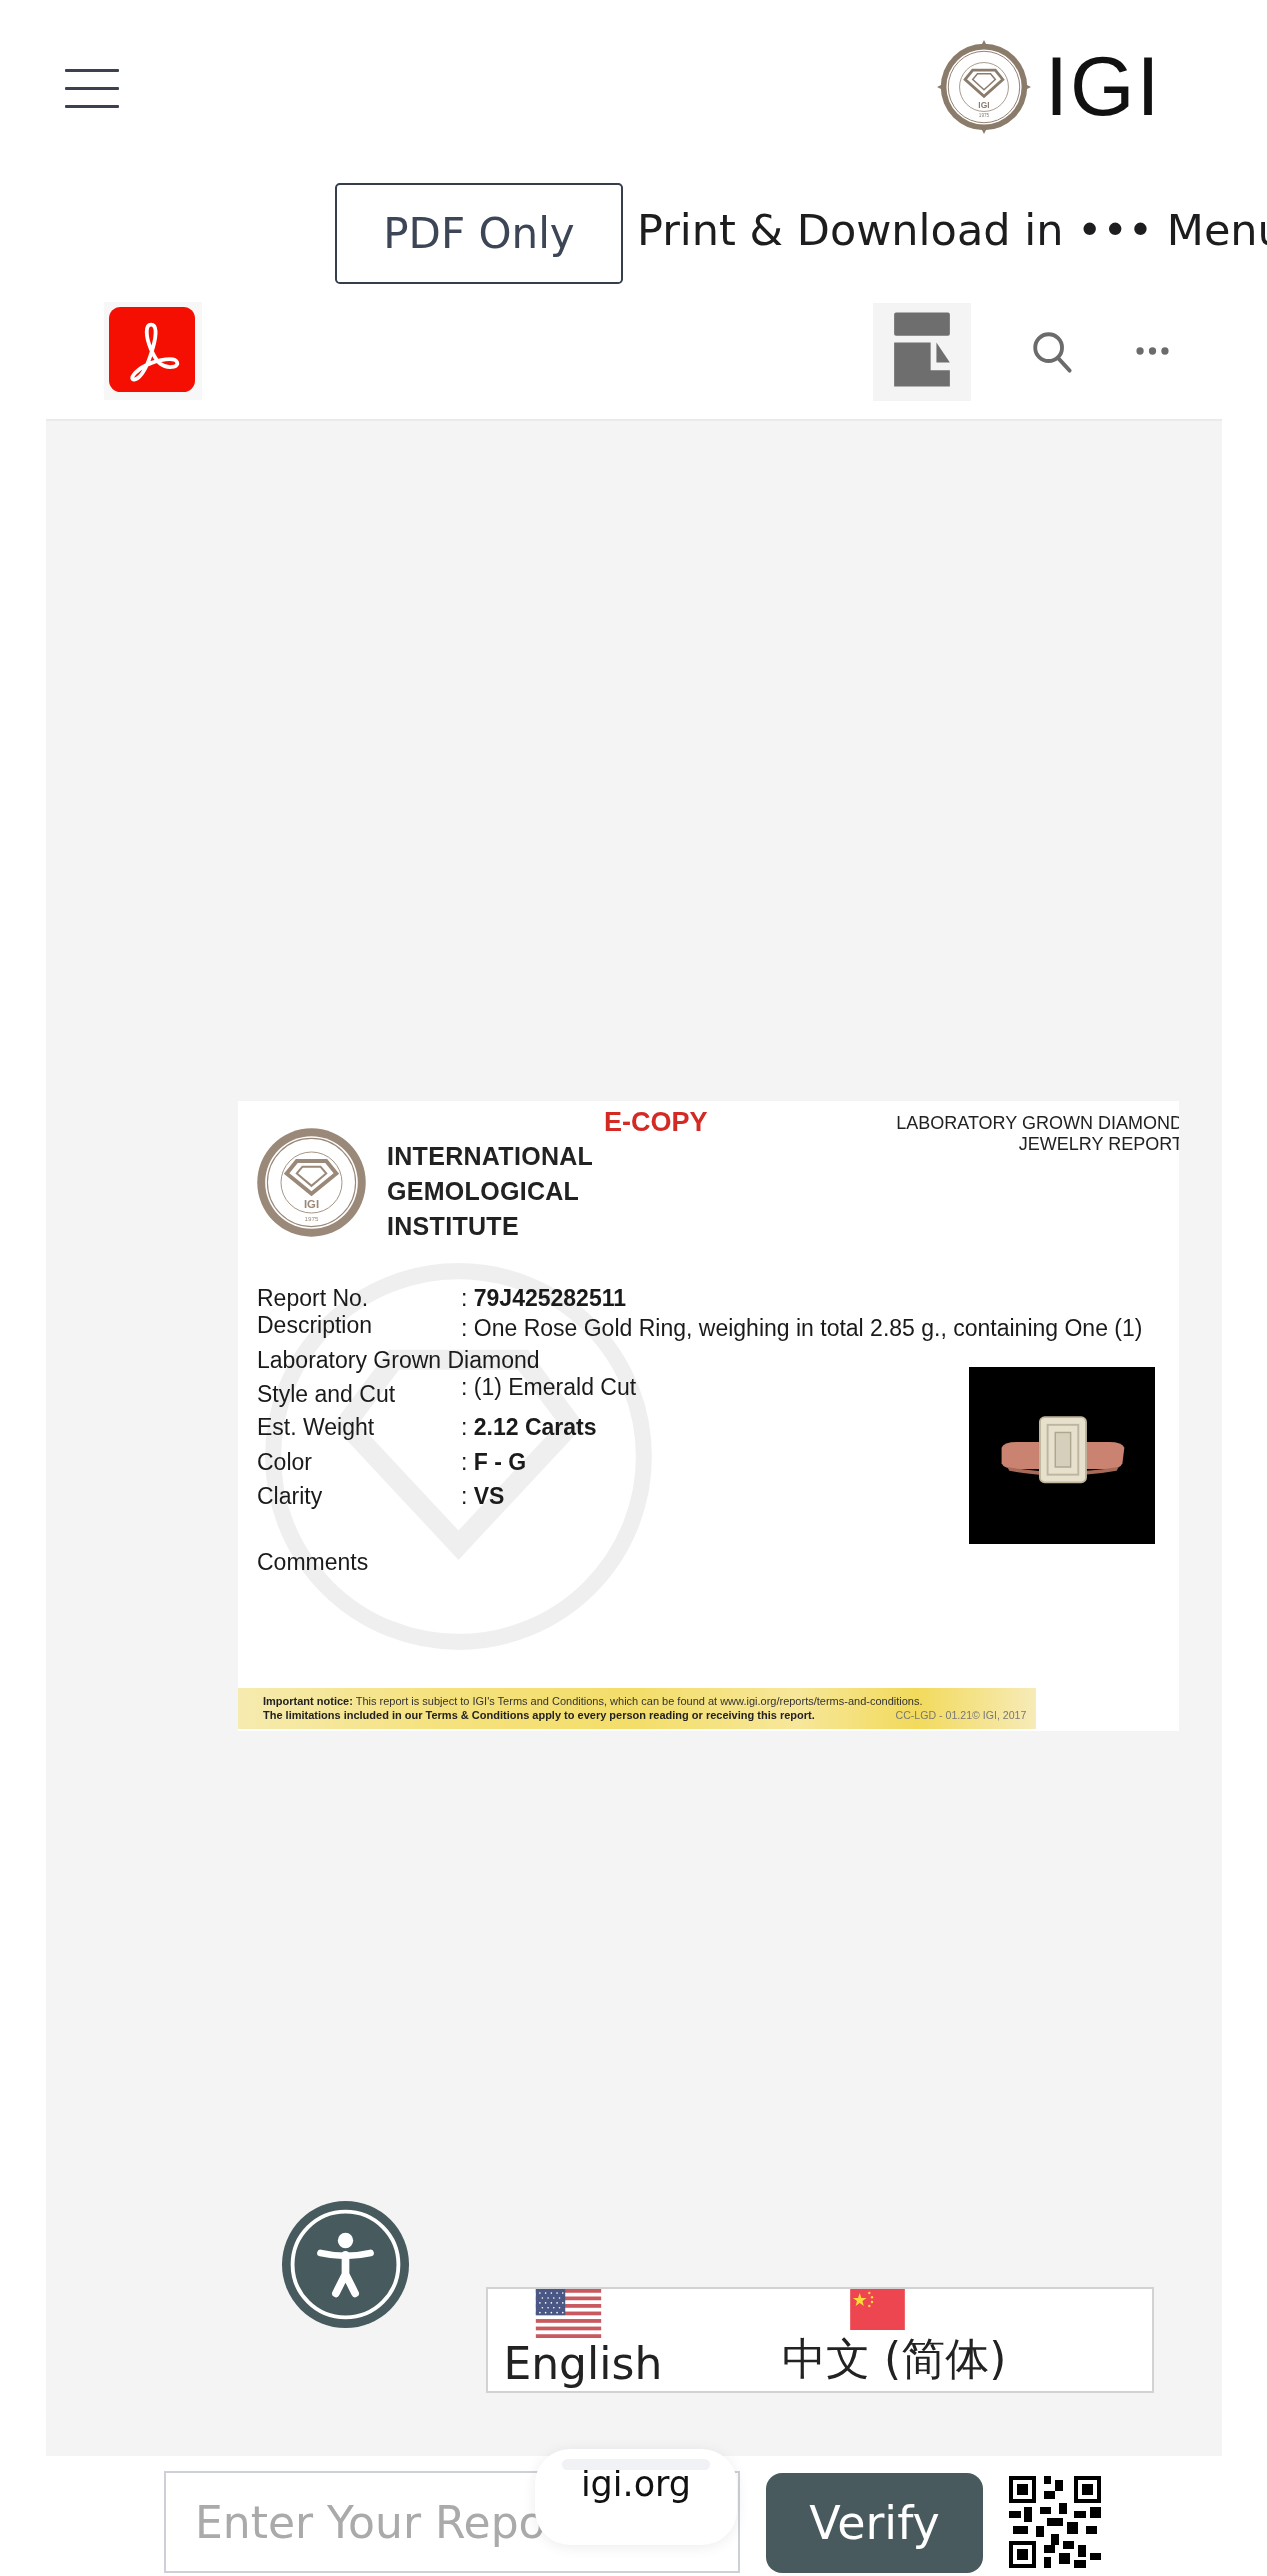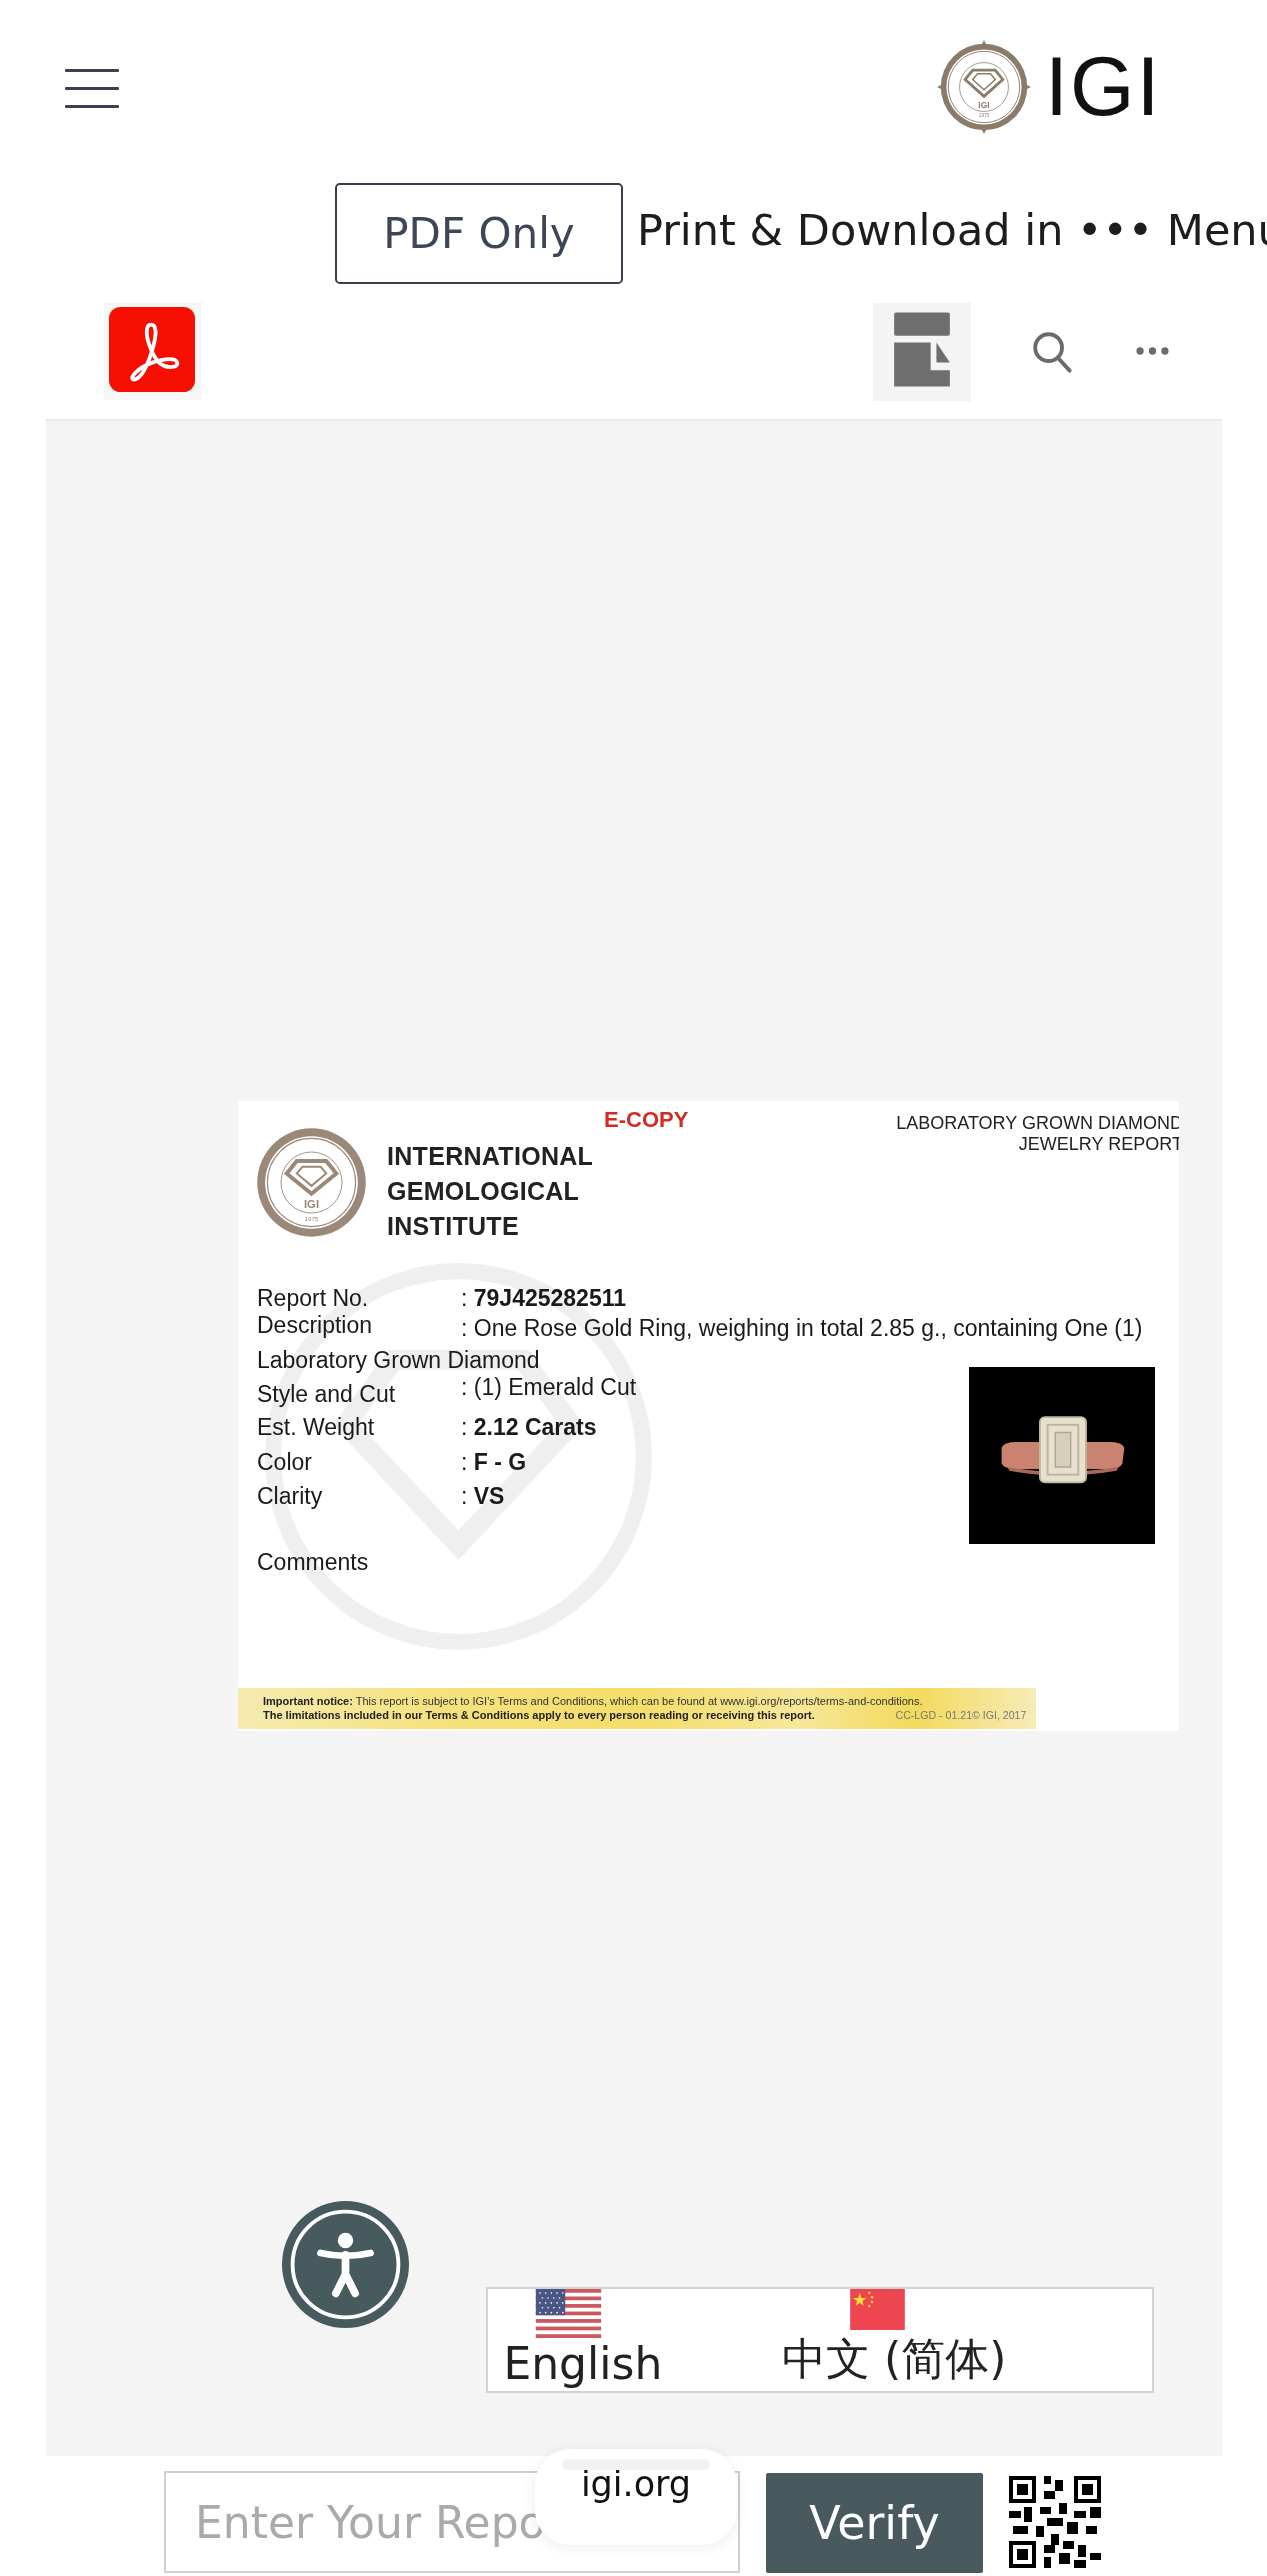--- a/index.html
+++ b/index.html
@@ -25,21 +25,21 @@
   .more-btn { left:1119px; top:327px; width:67px; height:48px; }
 
   
   .viewer { left:46px; top:419px; width:1176px; height:2037px; background:#f4f4f4; border-top:2.9px solid #eaeaea; box-sizing:border-box; }
 
   
   .cert { left:238px; top:1101px; width:941px; height:630px; background:#fff; overflow:hidden; font-family:"Liberation Sans", sans-serif; }
   .cert-watermark { left:19px; top:154px; width:403px; height:403px; opacity:0.06; }
   .cert-seal { left:17.3px; top:25px; width:113px; height:113px; }
   .cert-org { left:149px; top:38px; font-weight:bold; font-size:25px; line-height:35px; color:#222; letter-spacing:0.3px; }
-  .ecopy { left:366px; top:5.8px; color:#d42a24; font-weight:bold; font-size:22px; }
+  .ecopy { left:366px; top:5.8px; color:#d42a24; font-weight:bold; font-size:27px; }
   .cert-type { right:1.9px; top:11.5px; text-align:right; font-size:18px; line-height:21px; color:#222; white-space:nowrap; }
   .cert-type div { margin-right:-5.8px; }
   .field-label { position:absolute; left:19px; font-size:23px; color:#1a1a1a; white-space:nowrap; }
   .field-value { position:absolute; left:223px; font-size:23px; color:#1a1a1a; white-space:nowrap; }
   .field-value b { font-weight:bold; }
   .desc-wrap { position:absolute; left:19px; top:211px; width:912px; font-size:23px; line-height:32px; color:#1a1a1a; }
   .comments-wrap { position:absolute; left:19px; top:448px; width:903px; font-size:23px; line-height:27px; color:#1a1a1a; }
   .ring-photo { left:731px; top:266px; width:186px; height:177px; background:#000; }
   .notice { left:0; top:587px; width:798px; height:41px;
             background:linear-gradient(90deg,#f6ebb0 0%,#f5e27e 25%,#f3de6a 50%,#f7e79a 70%,#f2da5c 85%,#f7ebb8 100%);
@@ -52,21 +52,21 @@
 
   
   .lang-box { left:486px; top:2287px; width:668px; height:106px; background:#fff; border:2.9px solid #d2d2d2; box-sizing:border-box; }
   .lang { position:absolute; top:0; height:100px; display:flex; align-items:center; font-size:44px; color:#222;flex-direction:column; }
   .flag { width:77px; height:58px; margin-right:29px; }
 
   
   .report-input { left:164px; top:2471px; width:576px; height:102px; box-sizing:border-box; border:2.9px solid #cdd0d6; background:#fff;
                   font-size:44px; color:#aaa; padding:0 0 0 29px; outline:none; font-family:"DejaVu Sans", sans-serif; }
   .report-input::placeholder { color:#aaaaaa; }
-  .verify-btn { left:766px; top:2473px; width:217px; height:100px; background:#485a5d; color:#fff; border-radius:2px;
+  .verify-btn { left:766px; top:2473px; width:217px; height:100px; background:#485a5d; color:#fff; border-radius:16px;
                 font-size:46px; display:flex; align-items:center; justify-content:center; }
   .qr { left:1009px; top:2476px; width:92px; height:92px; }
   .igi-pill { left:535px; top:2449px; width:202px; height:96px; background:#fff; border-radius:35px;
               box-shadow:0 1.9px 13.4px rgba(0,0,0,0.08); font-size:35px; color:#111; display:flex; align-items:center; justify-content:center; padding-bottom:27px; box-sizing:border-box; }
   .igi-pill::before { content:""; position:absolute; left:27px; top:9.6px; width:148px; height:11.5px; border-radius:7.7px; background:#f1f2f6; }
 </style>
 </head>
 <body>
 
 <div class="abs hamburger">

